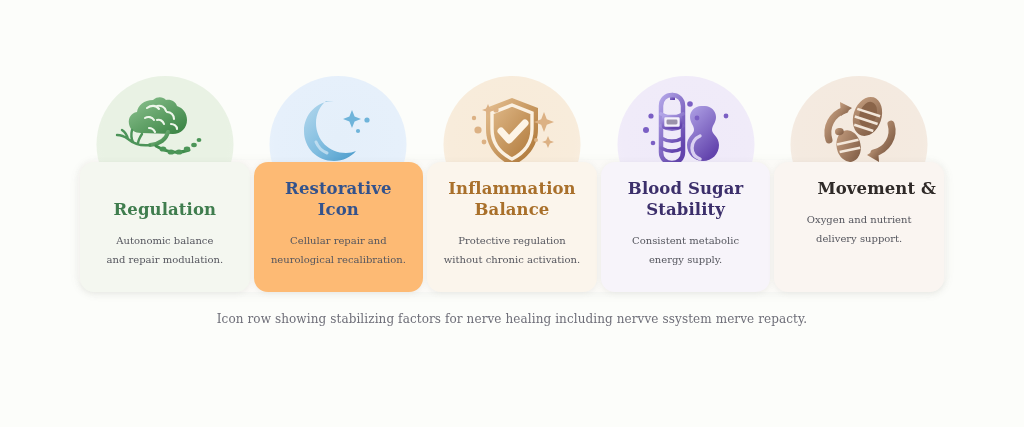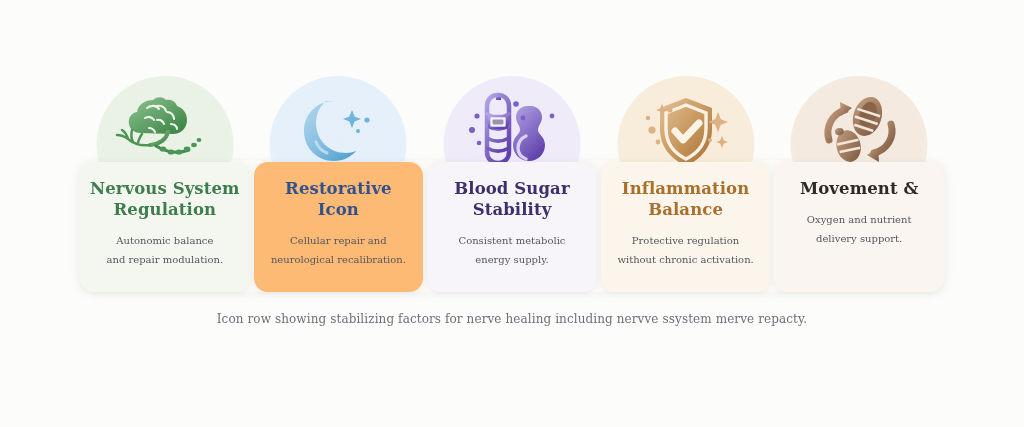--- a/index.html
+++ b/index.html
@@ -115,21 +115,21 @@
               <ellipse cx="58" cy="66" rx="3.4" ry="2.6"></ellipse>
             <ellipse cx="66" cy="66" rx="3.4" ry="2.6"></ellipse>
               <ellipse cx="74" cy="63" rx="3.2" ry="2.4"></ellipse>
             <ellipse cx="81" cy="59" rx="2.8" ry="2.2"></ellipse>
               <ellipse cx="86" cy="54" rx="2.4" ry="1.9"></ellipse>
           </g>
         </svg>
       </div>
       <div class="card" style="background:#f4f7f0;">
         <div class="title" style="color:#3f7d4e;">
-          <span>Nervous System</span><br><span>Regulation</span>
+          <br><span>Regulation</span>
         </div>
         <div class="desc">
           <span>Autonomic balance</span><br><span>and repair modulation.</span>
         </div>
       </div>
     </div>
 
     <div class="cell">
       <div class="halo" style="background:radial-gradient(circle at 50% 45%, #e4effa 0%, #e6f0fb 62%, #eef5fc 100%);"></div>
       <div class="iconwrap">
@@ -147,59 +147,20 @@
           <circle cx="81" cy="34" r="2.6" fill="#6fb4da"></circle>
           <circle cx="72" cy="45" r="2.1" fill="#6fb4da"></circle>
         </svg>
       </div>
       <div class="card" style="background:#fdba74;">
         <div class="title" style="color:#33528c;">
           <span>Restorative</span><br><span>Icon</span>
         </div>
         <div class="desc">
           <span>Cellular repair and</span><br><span>neurological recalibration.</span>
-        </div>
-      </div>
-    </div>
-
-    <div class="cell">
-      <div class="halo" style="background:radial-gradient(circle at 50% 45%, #efeaf9 0%, #f0ebf9 62%, #f5f1fb 100%);"></div>
-      <div class="iconwrap">
-        <svg viewBox="0 0 104 92">
-          <defs>
-            <linearGradient id="g3" x1="0" y1="0" x2="0.6" y2="1">
-              <stop offset="0%" stop-color="#b3a6e8"></stop>
-                <stop offset="100%" stop-color="#6344ad"></stop>
-            </linearGradient>
-          </defs>
-
-          <path d="M36 9c0-3 5-3 5 0v5h-5z" fill="url(#g3)"></path>
-          <path d="M27 20c0-7 5-11 11-11s11 4 11 11v46c0 7-5 11-11 11s-11-4-11-11z" fill="none" stroke="url(#g3)" stroke-width="4.5" stroke-linecap="round"></path>
-          <path d="M27 28c7 4 15 4 22 0M27 40c7 4 15 4 22 0M27 52c7 4 15 4 22 0M27 62c7 4 15 4 22 0" stroke="url(#g3)" stroke-width="3.6" fill="none" stroke-linecap="round"></path>
-          <rect x="29" y="30" width="18" height="12" rx="2.5" fill="#f4f1fb" stroke="url(#g3)" stroke-width="2.6"></rect>
-          <rect x="32.5" y="33.5" width="11" height="5" rx="1.4" fill="#9b93ab"></rect>
-
-          <path d="M72 22c6 0 11 5 11 11 0 6-4 8-4 13 0 4 7 7 7 15 0 9-7 16-16 16s-16-7-16-16c0-8 7-11 7-15 0-5-4-7-4-13 0-6 5-11 11-11z" transform="translate(-1,-2)" fill="url(#g3)"></path>
-          <path d="M66 50c-5 2-8 7-8 12 0 5 3 9 8 11" stroke="#e3dcf6" stroke-width="3.4" fill="none" stroke-linecap="round" opacity=".9"></path>
-          <g fill="#7b5fc4">
-            <circle cx="17" cy="30" r="2.6"></circle>
-              <circle cx="12" cy="44" r="3"></circle>
-              <circle cx="19" cy="57" r="2.3"></circle>
-            <circle cx="56" cy="18" r="2.8"></circle>
-              <circle cx="63" cy="32" r="2.4"></circle>
-              <circle cx="92" cy="30" r="2.4"></circle>
-          </g>
-        </svg>
-      </div>
-      <div class="card" style="background:#f7f4fa;">
-        <div class="title" style="color:#3c2f6b;">
-          <span>Blood Sugar</span><br><span>Stability</span>
-        </div>
-        <div class="desc">
-          <span>Consistent metabolic</span><br><span>energy supply.</span>
         </div>
       </div>
     </div>
 
     <div class="cell">
       <div class="halo" style="background:radial-gradient(circle at 50% 45%, #f8ebd9 0%, #f8ecdb 62%, #fbf3e8 100%);"></div>
       <div class="iconwrap">
         <svg viewBox="0 0 104 92">
           <defs>
             <linearGradient id="g4" x1="0" y1="0" x2="1" y2="1">
@@ -226,20 +187,59 @@
         <div class="title" style="color:#a9702b;">
           <span>Inflammation</span><br><span>Balance</span>
         </div>
         <div class="desc">
           <span>Protective regulation</span><br><span>without chronic activation.</span>
         </div>
       </div>
     </div>
 
     <div class="cell">
+      <div class="halo" style="background:radial-gradient(circle at 50% 45%, #efeaf9 0%, #f0ebf9 62%, #f5f1fb 100%);"></div>
+      <div class="iconwrap">
+        <svg viewBox="0 0 104 92">
+          <defs>
+            <linearGradient id="g3" x1="0" y1="0" x2="0.6" y2="1">
+              <stop offset="0%" stop-color="#b3a6e8"></stop>
+                <stop offset="100%" stop-color="#6344ad"></stop>
+            </linearGradient>
+          </defs>
+
+          <path d="M36 9c0-3 5-3 5 0v5h-5z" fill="url(#g3)"></path>
+          <path d="M27 20c0-7 5-11 11-11s11 4 11 11v46c0 7-5 11-11 11s-11-4-11-11z" fill="none" stroke="url(#g3)" stroke-width="4.5" stroke-linecap="round"></path>
+          <path d="M27 28c7 4 15 4 22 0M27 40c7 4 15 4 22 0M27 52c7 4 15 4 22 0M27 62c7 4 15 4 22 0" stroke="url(#g3)" stroke-width="3.6" fill="none" stroke-linecap="round"></path>
+          <rect x="29" y="30" width="18" height="12" rx="2.5" fill="#f4f1fb" stroke="url(#g3)" stroke-width="2.6"></rect>
+          <rect x="32.5" y="33.5" width="11" height="5" rx="1.4" fill="#9b93ab"></rect>
+
+          <path d="M72 22c6 0 11 5 11 11 0 6-4 8-4 13 0 4 7 7 7 15 0 9-7 16-16 16s-16-7-16-16c0-8 7-11 7-15 0-5-4-7-4-13 0-6 5-11 11-11z" transform="translate(-1,-2)" fill="url(#g3)"></path>
+          <path d="M66 50c-5 2-8 7-8 12 0 5 3 9 8 11" stroke="#e3dcf6" stroke-width="3.4" fill="none" stroke-linecap="round" opacity=".9"></path>
+          <g fill="#7b5fc4">
+            <circle cx="17" cy="30" r="2.6"></circle>
+              <circle cx="12" cy="44" r="3"></circle>
+              <circle cx="19" cy="57" r="2.3"></circle>
+            <circle cx="56" cy="18" r="2.8"></circle>
+              <circle cx="63" cy="32" r="2.4"></circle>
+              <circle cx="92" cy="30" r="2.4"></circle>
+          </g>
+        </svg>
+      </div>
+      <div class="card" style="background:#f7f4fa;">
+        <div class="title" style="color:#3c2f6b;">
+          <span>Blood Sugar</span><br><span>Stability</span>
+        </div>
+        <div class="desc">
+          <span>Consistent metabolic</span><br><span>energy supply.</span>
+        </div>
+      </div>
+    </div>
+
+    <div class="cell">
       <div class="halo" style="background:radial-gradient(circle at 50% 45%, #f4e9de 0%, #f4eae0 62%, #f8f1ea 100%);"></div>
       <div class="iconwrap">
         <svg viewBox="0 0 104 92">
           <defs>
             <linearGradient id="g5" x1="0" y1="0" x2="1" y2="1">
               <stop offset="0%" stop-color="#c7a081"></stop>
                 <stop offset="100%" stop-color="#7a5740"></stop>
             </linearGradient>
           </defs>
 
@@ -256,21 +256,21 @@
           </g>
 
           <g transform="rotate(-12 42 62)">
             <ellipse cx="42" cy="60" rx="12" ry="16" fill="url(#g5)"></ellipse>
             <path d="M31 56h22M32 64h21" stroke="#f3e7da" stroke-width="2.6"></path>
             <ellipse cx="36" cy="44" rx="4.4" ry="3.6" fill="url(#g5)"></ellipse>
           </g>
         </svg>
       </div>
       <div class="card" style="background:#faf5f1;">
-        <div class="title" style="color:#2f2a28;">
+        <div class="title" style="color:#2f2a28;text-align:right;">
           <span>Movement &amp;</span><br>
         </div>
         <div class="desc">
           <span>Oxygen and nutrient</span><br><span>delivery support.</span>
         </div>
       </div>
     </div>
 
   </div>
 

